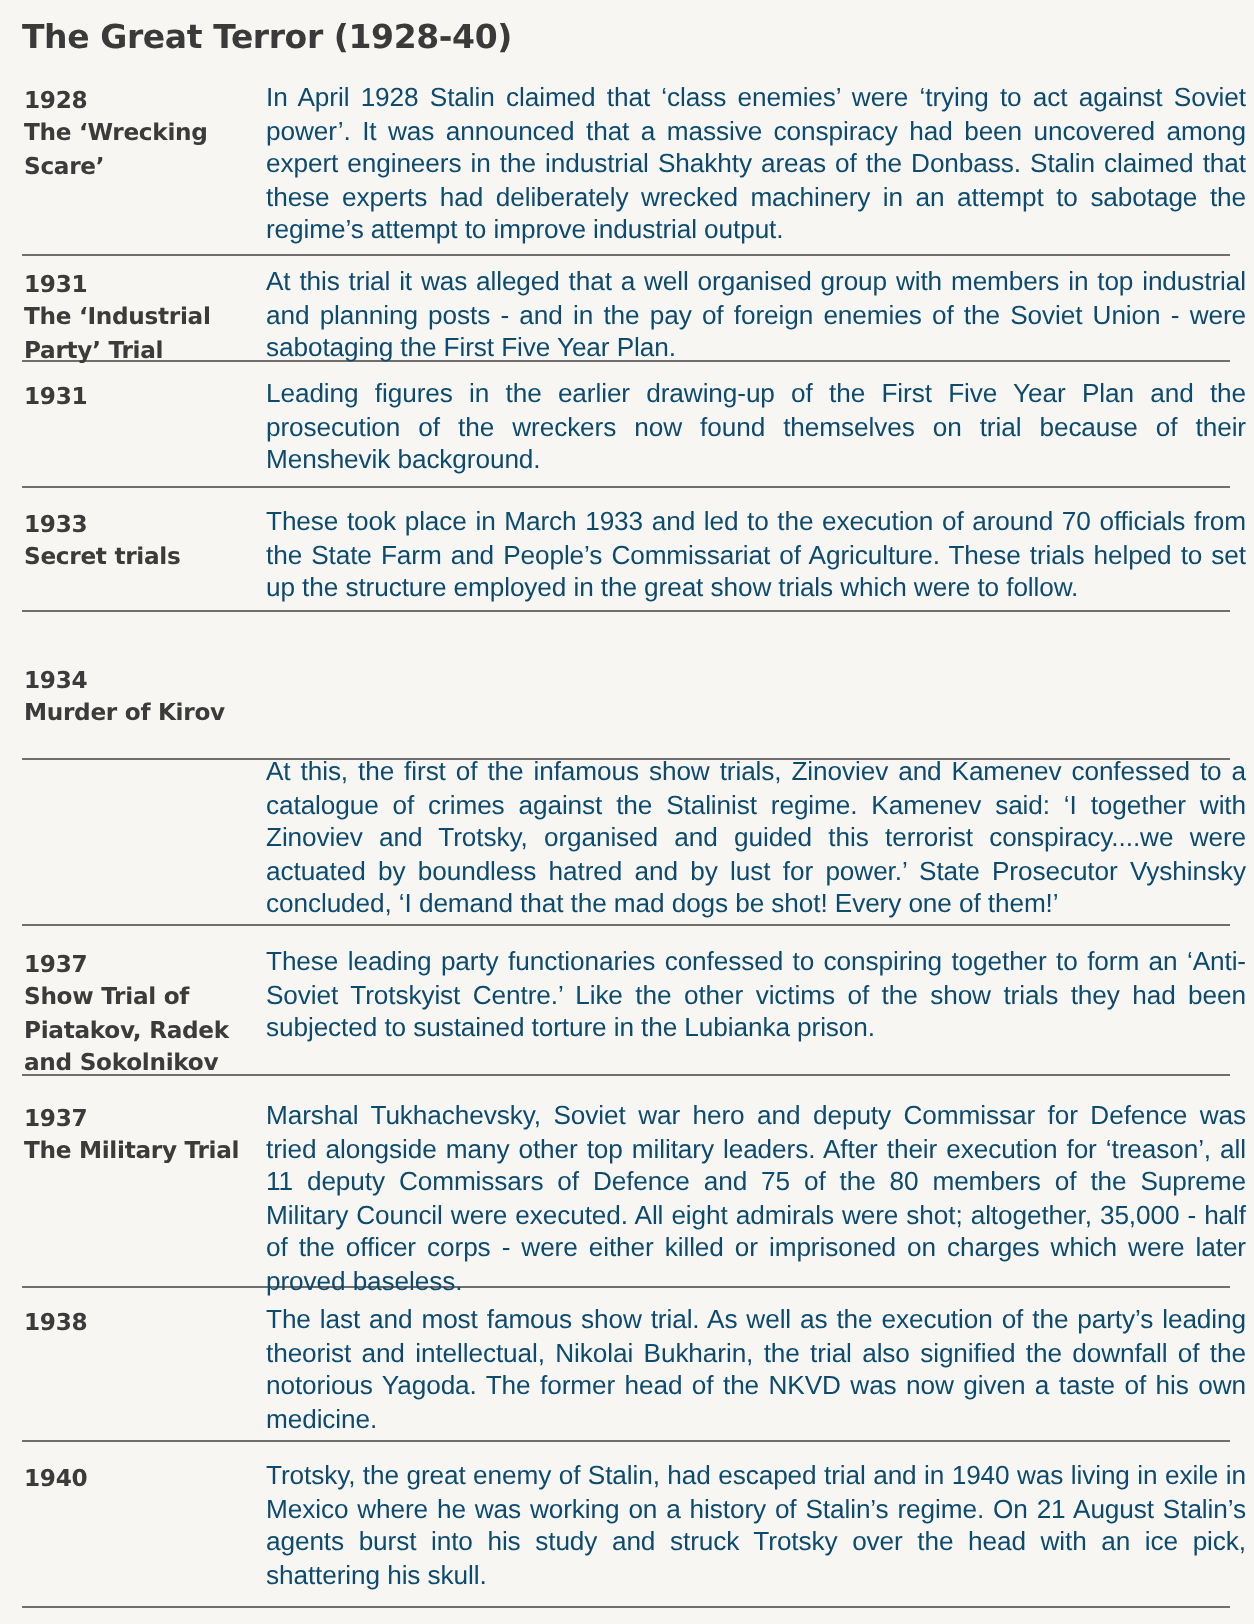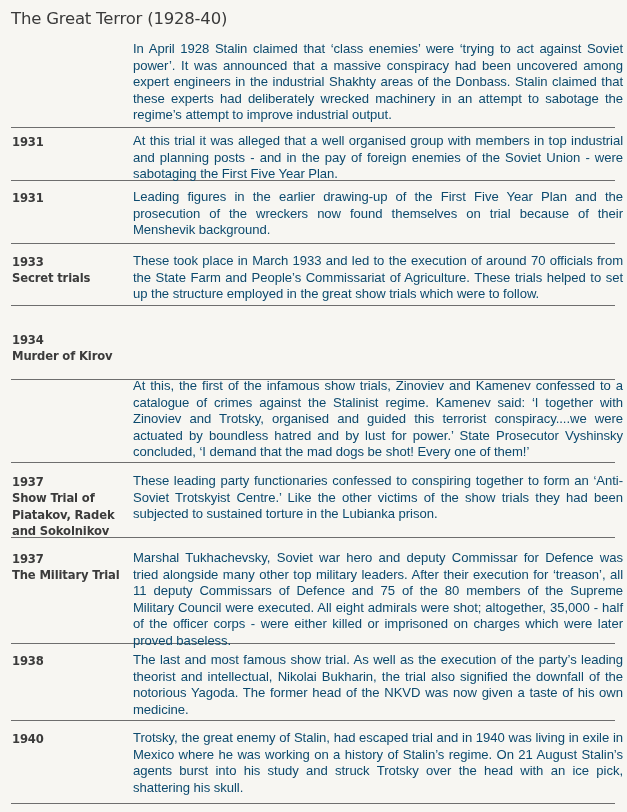--- a/index.html
+++ b/index.html
@@ -5,21 +5,21 @@
   html, body { margin: 0; padding: 0; }
   body {
     width: 627px; height: 812px; overflow: hidden;
     background: #f7f6f2;
     color: #2e2e2e;
   }
   .page { position: relative; width: 627px; height: 812px; }
   .title {
     position: absolute; left: 11px; top: 9px;
     font-family: "DejaVu Sans", sans-serif;
-    font-weight: normal; font-size: 16.5px; color: #3a3a3a;
+    font-weight: bold; font-size: 16.5px; color: #3a3a3a;
     letter-spacing: -0.2px;
   }
   .row {
     position: absolute; left: 11px; width: 604px;
     border-bottom: 1.5px solid #6e6e6e;
   }
   .label {
     position: absolute; left: 1px; top: 0;
     width: 122px;
     font-family: "DejaVu Sans", sans-serif;
@@ -36,26 +36,31 @@
     letter-spacing: -0.05px;
   }
 </style>
 </head>
 <body>
 
 <div class="page">
   <div class="title">The Great Terror (1928-40)</div>
 
   <div class="row" style="top:42px;height:85px">
+    <div class="label">
+      <div>1928</div>
+      <div style="width:100px">The ‘Wrecking Scare’</div>
+    </div>
     <div class="body">In April 1928 Stalin claimed that ‘class enemies’ were ‘trying to act against Soviet power’. It was announced that a massive conspiracy had been uncovered among expert engineers in the industrial Shakhty areas of the Donbass. Stalin claimed that these experts had deliberately wrecked machinery in an attempt to sabotage the regime’s attempt to improve industrial output.</div>
   </div>
 
   <div class="row" style="top:134px;height:46px">
     <div class="label">
       <div>1931</div>
+      <div style="width:110px">The ‘Industrial Party’ Trial</div>
     </div>
     <div class="body">At this trial it was alleged that a well organised group with members in top industrial and planning posts - and in the pay of foreign enemies of the Soviet Union - were sabotaging the First Five Year Plan.</div>
   </div>
 
   <div class="row" style="top:190px;height:53px">
     <div class="label">
       <div>1931</div>
     </div>
     <div class="body">Leading figures in the earlier drawing-up of the First Five Year Plan and the prosecution of the wreckers now found themselves on trial because of their Menshevik background.</div>
   </div>

